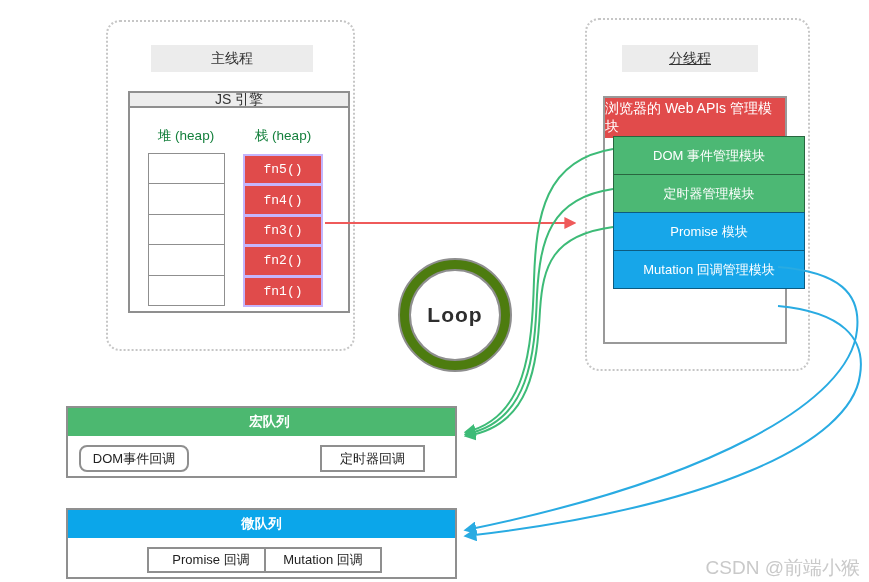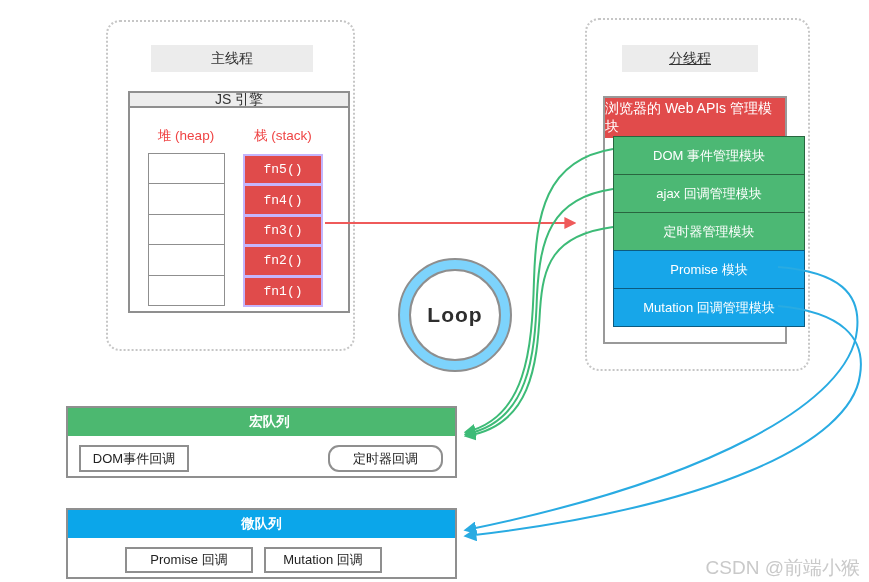--- a/index.html
+++ b/index.html
@@ -14,31 +14,31 @@
   .thread-panel { border:2px dotted #c6c6c6; border-radius:14px; background:transparent; }
 
   
   .chip { background:#ececec; text-align:center; font-size:14px; color:#333;
           display:flex; align-items:center; justify-content:center; }
 
   
   .js-engine { border:2px solid #8f8f8f; background:#fff; }
   .js-engine-header { height:15px; background:#ededed; border-bottom:2px solid #8f8f8f;
                       display:flex; align-items:center; justify-content:center; font-size:14px; }
-  .mem-label { font-size:13.5px; text-align:center; color:#ef4444; }
+  .mem-label { font-size:13.5px; text-align:center; color:#15803d; }
   .heap { border:1px solid #8f8f8f; background:#fff; display:flex; flex-direction:column; }
   .heap-cell { flex:1; border-bottom:1px solid #8f8f8f; }
   .heap-cell:last-child { border-bottom:none; }
   .stack { display:flex; flex-direction:column; }
   .stack-cell { flex:1; background:#e04b4b; border:2px solid #c4b5fd; margin-top:-1px;
                 color:#ffffff; font-size:13px; display:flex; align-items:center; justify-content:center;font-family:Liberation Mono, monospace; }
   .stack-cell:first-child { margin-top:0; }
 
   
-  .loop-outer { width:114px; height:114px; border-radius:50%; background:#7dd3fc;
+  .loop-outer { width:114px; height:114px; border-radius:50%; background:#4d7c0f;
                 border:2px solid #8e8e8e; }
   .loop-inner { position:absolute; left:9px; top:9px; right:9px; bottom:9px; background:#fff;
                 border:2px solid #8e8e8e; border-radius:50%; display:flex; align-items:center;
                 justify-content:center; font-size:21px; font-weight:bold; color:#2e2e2e;
                 letter-spacing:1px; }
 
   
   .webapis { border:2px solid #999; background:#fff; }
   .webapis-header { height:40px; background:#e14b4b; color:#fff; font-size:14px;
                     display:flex; align-items:center; justify-content:center; }
@@ -68,21 +68,21 @@
 
   <div class="abs thread-panel" style="left:106px; top:12px; width:249px; height:331px;"></div>
 
   <div class="abs chip" style="left:151px; top:37px; width:162px; height:27px;">主线程</div>
 
   <div class="abs js-engine" style="left:128px; top:83px; width:222px; height:222px;">
     <div class="js-engine-header">JS 引擎</div>
   </div>
 
   <div class="abs mem-label" style="left:144px; top:119px; width:84px;">堆 (heap)</div>
-  <div class="abs mem-label" style="left:241px; top:119px; width:84px;">栈 (stack)</div>
+  <div class="abs mem-label" style="left:241px; top:119px; width:84px;">栈 (heap)</div>
 
   <div class="abs heap" style="left:148px; top:145px; width:77px; height:153px;">
     <div class="heap-cell"></div>
     <div class="heap-cell"></div>
     <div class="heap-cell"></div>
     <div class="heap-cell"></div>
     <div class="heap-cell"></div>
   </div>
 
   <div class="abs stack" style="left:243px; top:146px; width:80px; height:153px;">
@@ -100,35 +100,34 @@
   <div class="abs thread-panel" style="left:585px; top:10px; width:225px; height:353px;"></div>
 
   <div class="abs chip" style="left:622px; top:37px; width:136px; height:27px;text-decoration:underline;">分线程</div>
 
   <div class="abs webapis" style="left:603px; top:88px; width:184px; height:248px;">
     <div class="webapis-header">浏览器的 Web APIs 管理模块</div>
   </div>
 
   <div class="abs" style="left:613px; top:128px;">
     <div class="module green">DOM 事件管理模块</div>
-    <div class="module green">ajax 回调管理模块</div>
     <div class="module green">定时器管理模块</div>
     <div class="module blue">Promise 模块</div>
     <div class="module blue">Mutation 回调管理模块</div>
   </div>
 
   <div class="abs queue" style="left:66px; top:398px; width:391px; height:72px;">
     <div class="queue-header green">宏队列</div>
-    <div class="queue-item" style="left:11px; top:37px; width:110px; height:27px;">DOM事件回调</div>
-    <div class="queue-item" style="left:260px; top:37px; width:115px; height:27px;border-radius:11px;">定时器回调</div>
+    <div class="queue-item" style="left:11px; top:37px; width:110px; height:27px;border-radius:8px;">DOM事件回调</div>
+    <div class="queue-item" style="left:252px; top:37px; width:105px; height:27px;">定时器回调</div>
   </div>
 
   <div class="abs queue" style="left:66px; top:500px; width:391px; height:71px;">
     <div class="queue-header blue">微队列</div>
-    <div class="queue-item" style="left:57px; top:37px; width:128px; height:26px;">Promise 回调</div>
+    <div class="queue-item" style="left:79px; top:37px; width:128px; height:26px;">Promise 回调</div>
     <div class="queue-item" style="left:196px; top:37px; width:118px; height:26px;">Mutation 回调</div>
   </div>
 
   <div class="abs watermark" style="left:645px; top:547px; width:215px;">CSDN @前端小猴</div>
 
   <svg class="overlay" width="869" height="582" viewBox="0 0 869 582">
     <defs>
       <marker id="ah-red" viewBox="0 0 10 10" refX="8" refY="5" markerWidth="6" markerHeight="6" orient="auto">
         <path d="M0,0 L10,5 L0,10 z" fill="#ef5a5a"></path>
       </marker>

